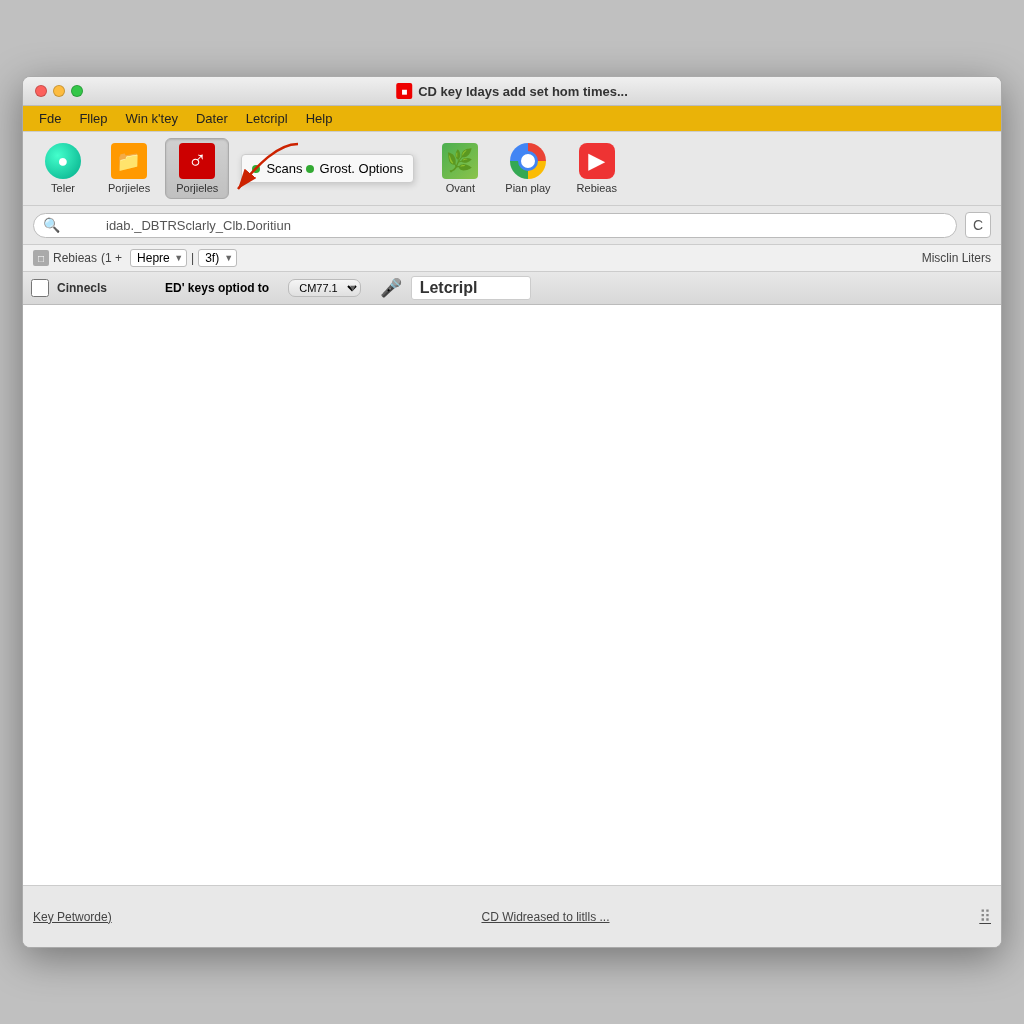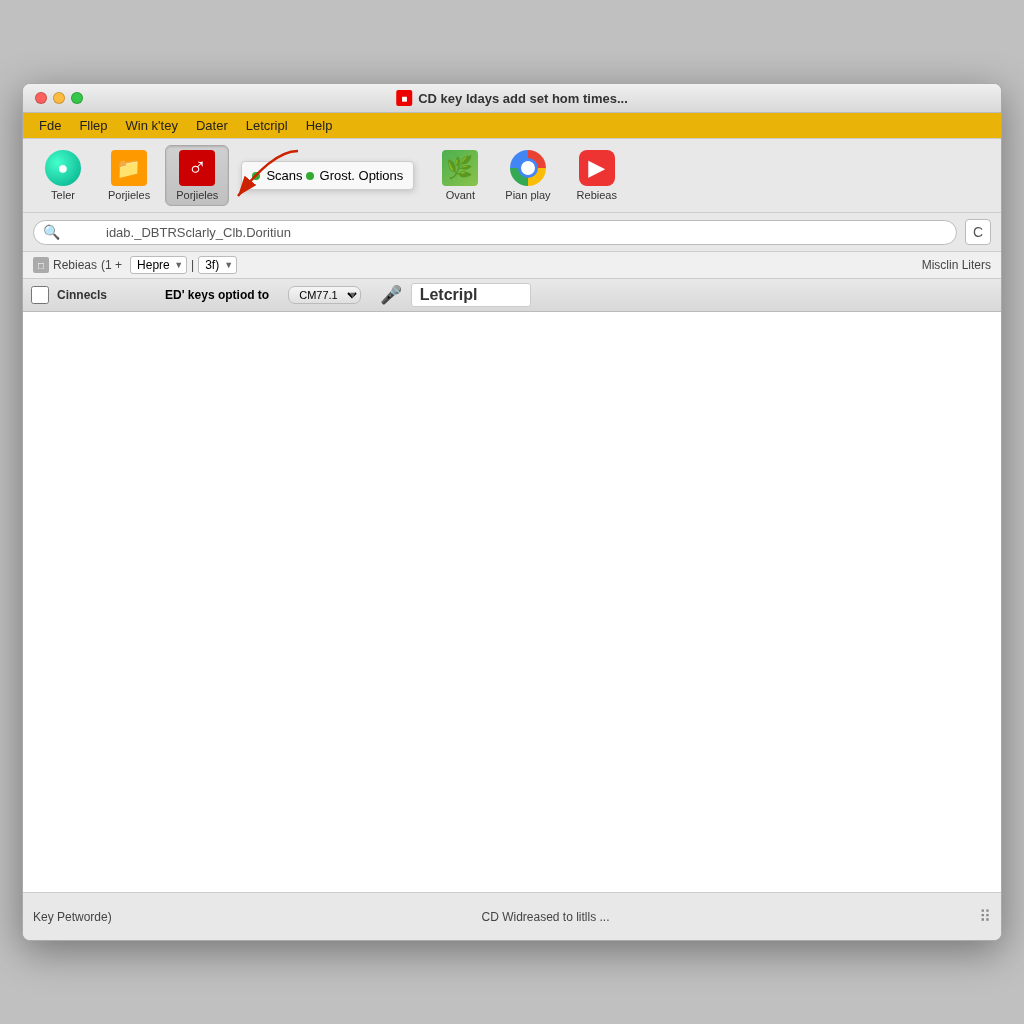--- a/index.html
+++ b/index.html
@@ -304,26 +304,27 @@
     
     .content-area {
       background: white;
       min-height: 580px;
       flex: 1;
     }
     
     .status-bar {
       background: #e8e8e8;
       border-top: 1px solid #ccc;
-      padding: 14px 10px;
+      padding: 21px 10px;
       display: flex;
       align-items: center;
       justify-content: space-between;
       font-size: 12px;
       color: #444;
+      text-decoration: underline;
     }
     .status-resize {
       font-size: 16px;
       color: #888;
     }
 
     
     .icon-teler {
       width: 36px; height: 36px;
       background: radial-gradient(circle at 35% 35%, #4fc, #0a8);

